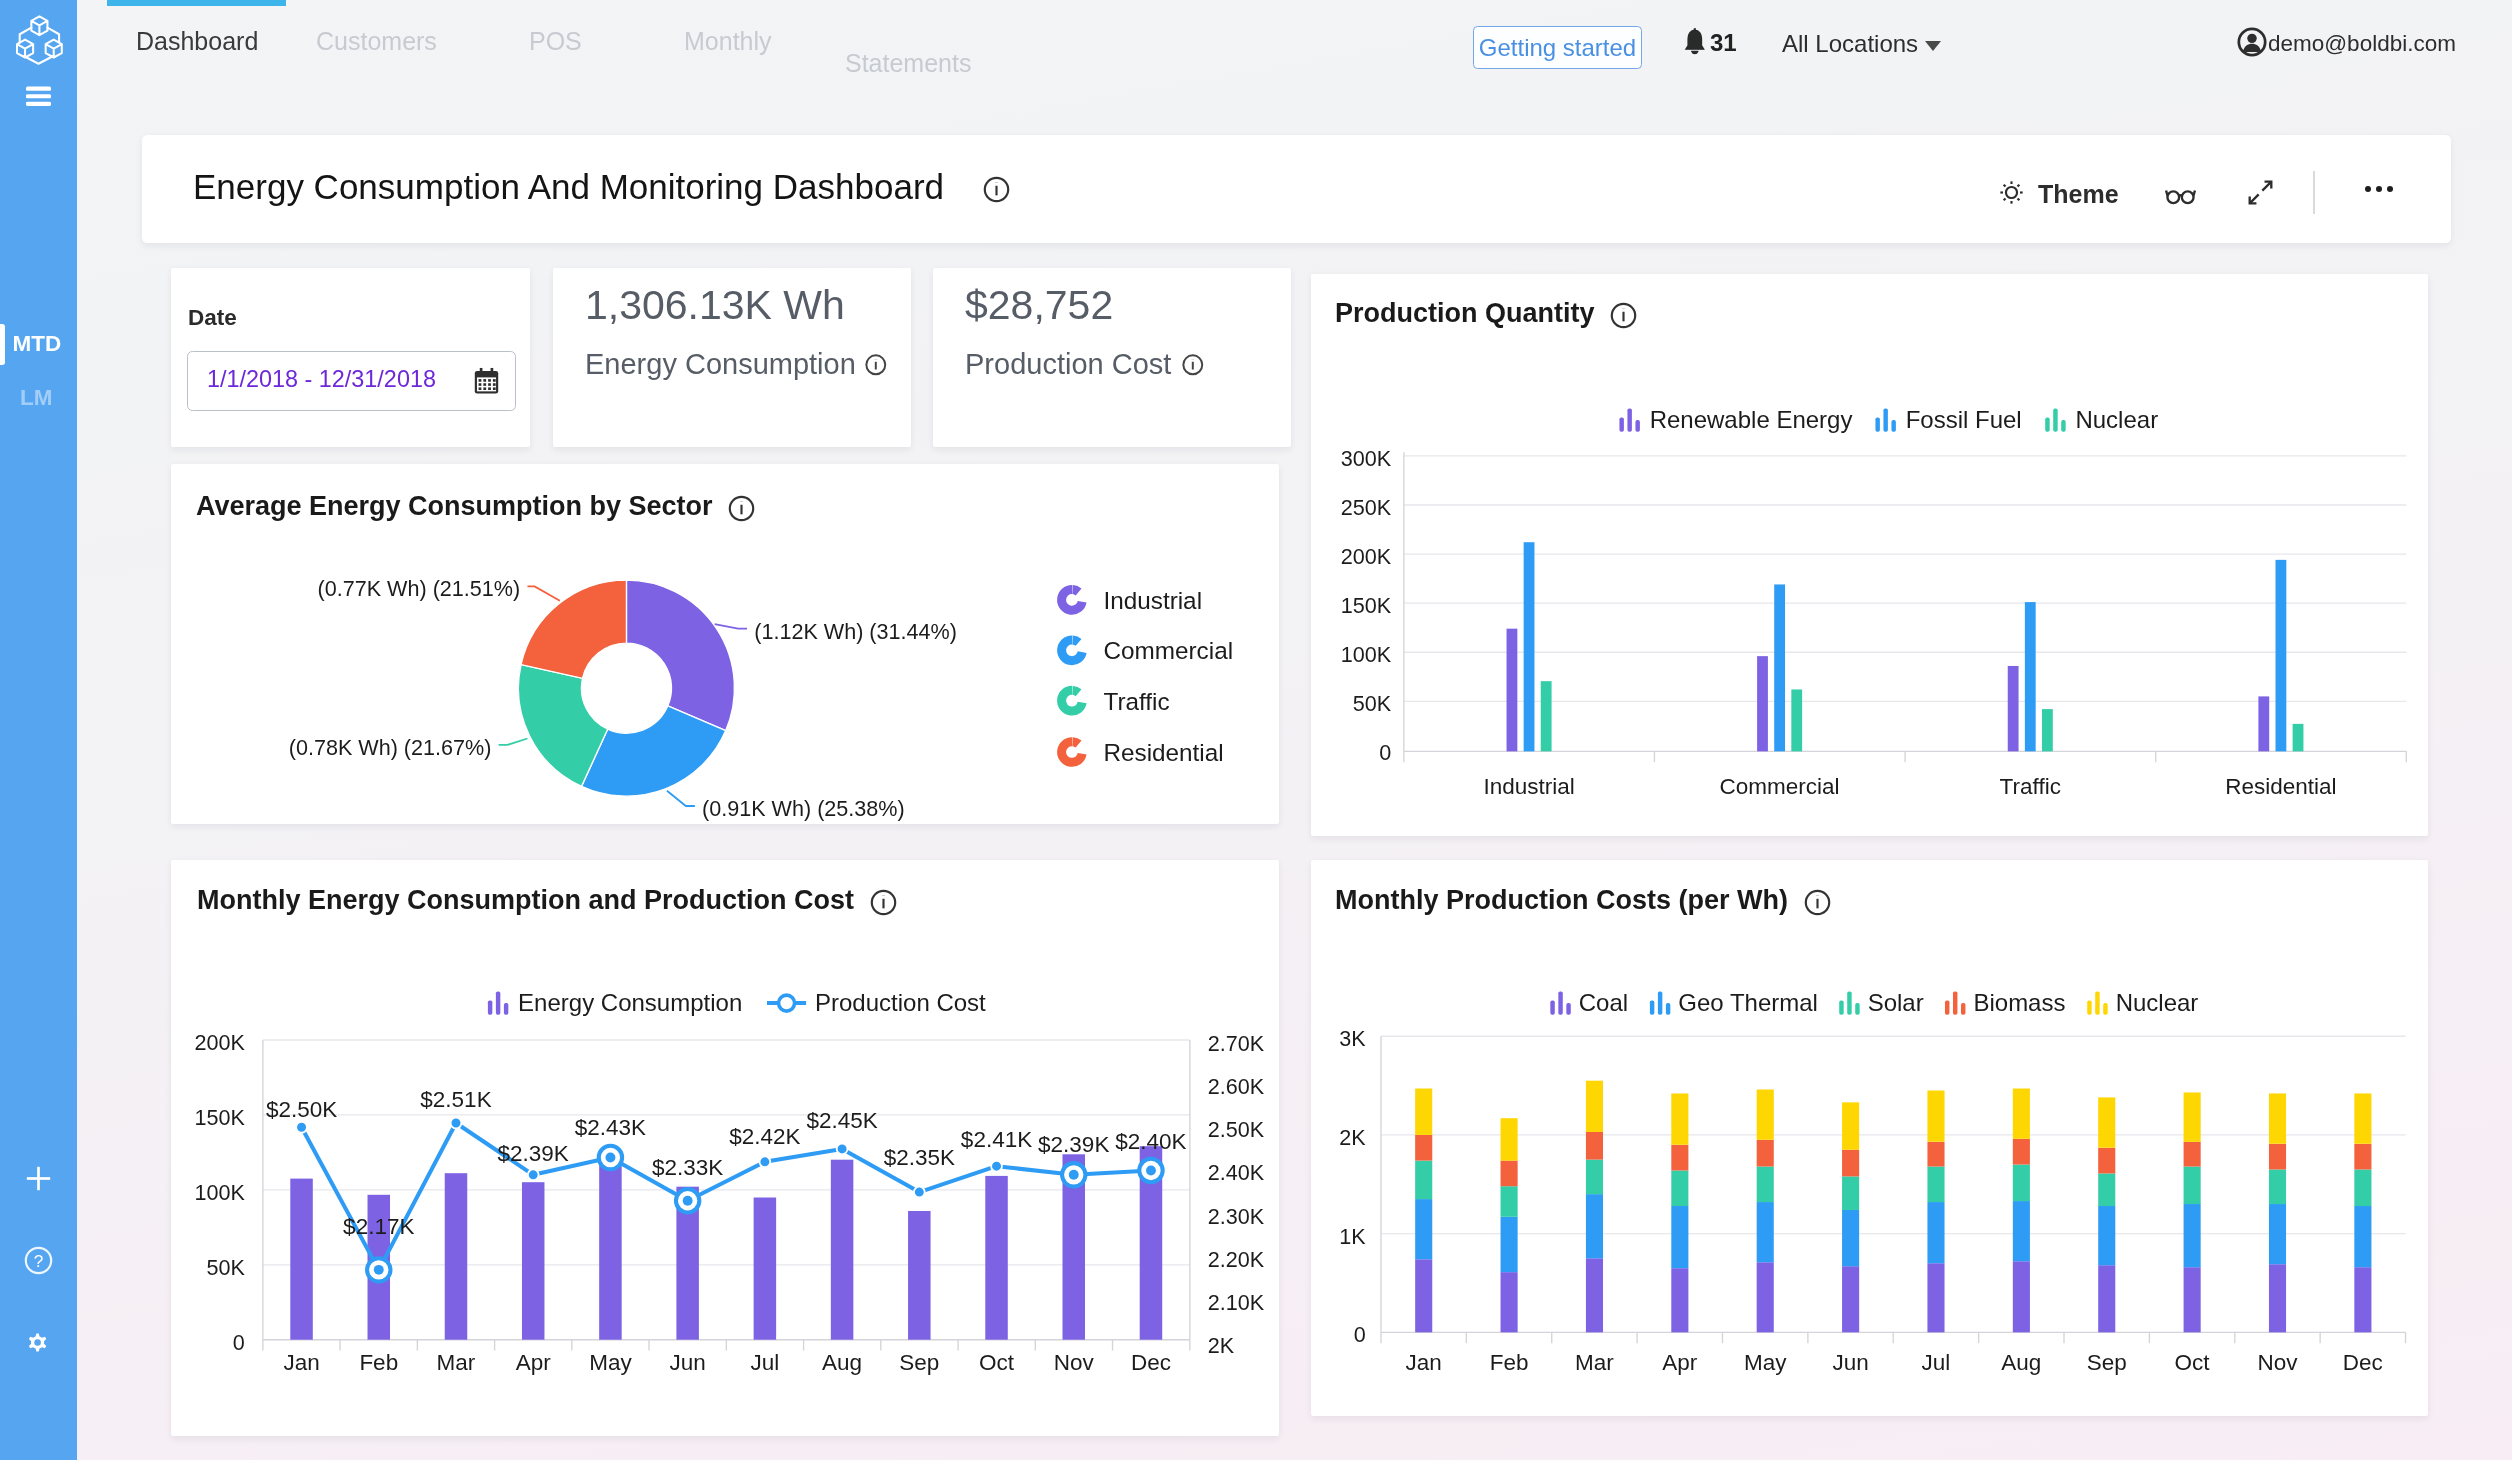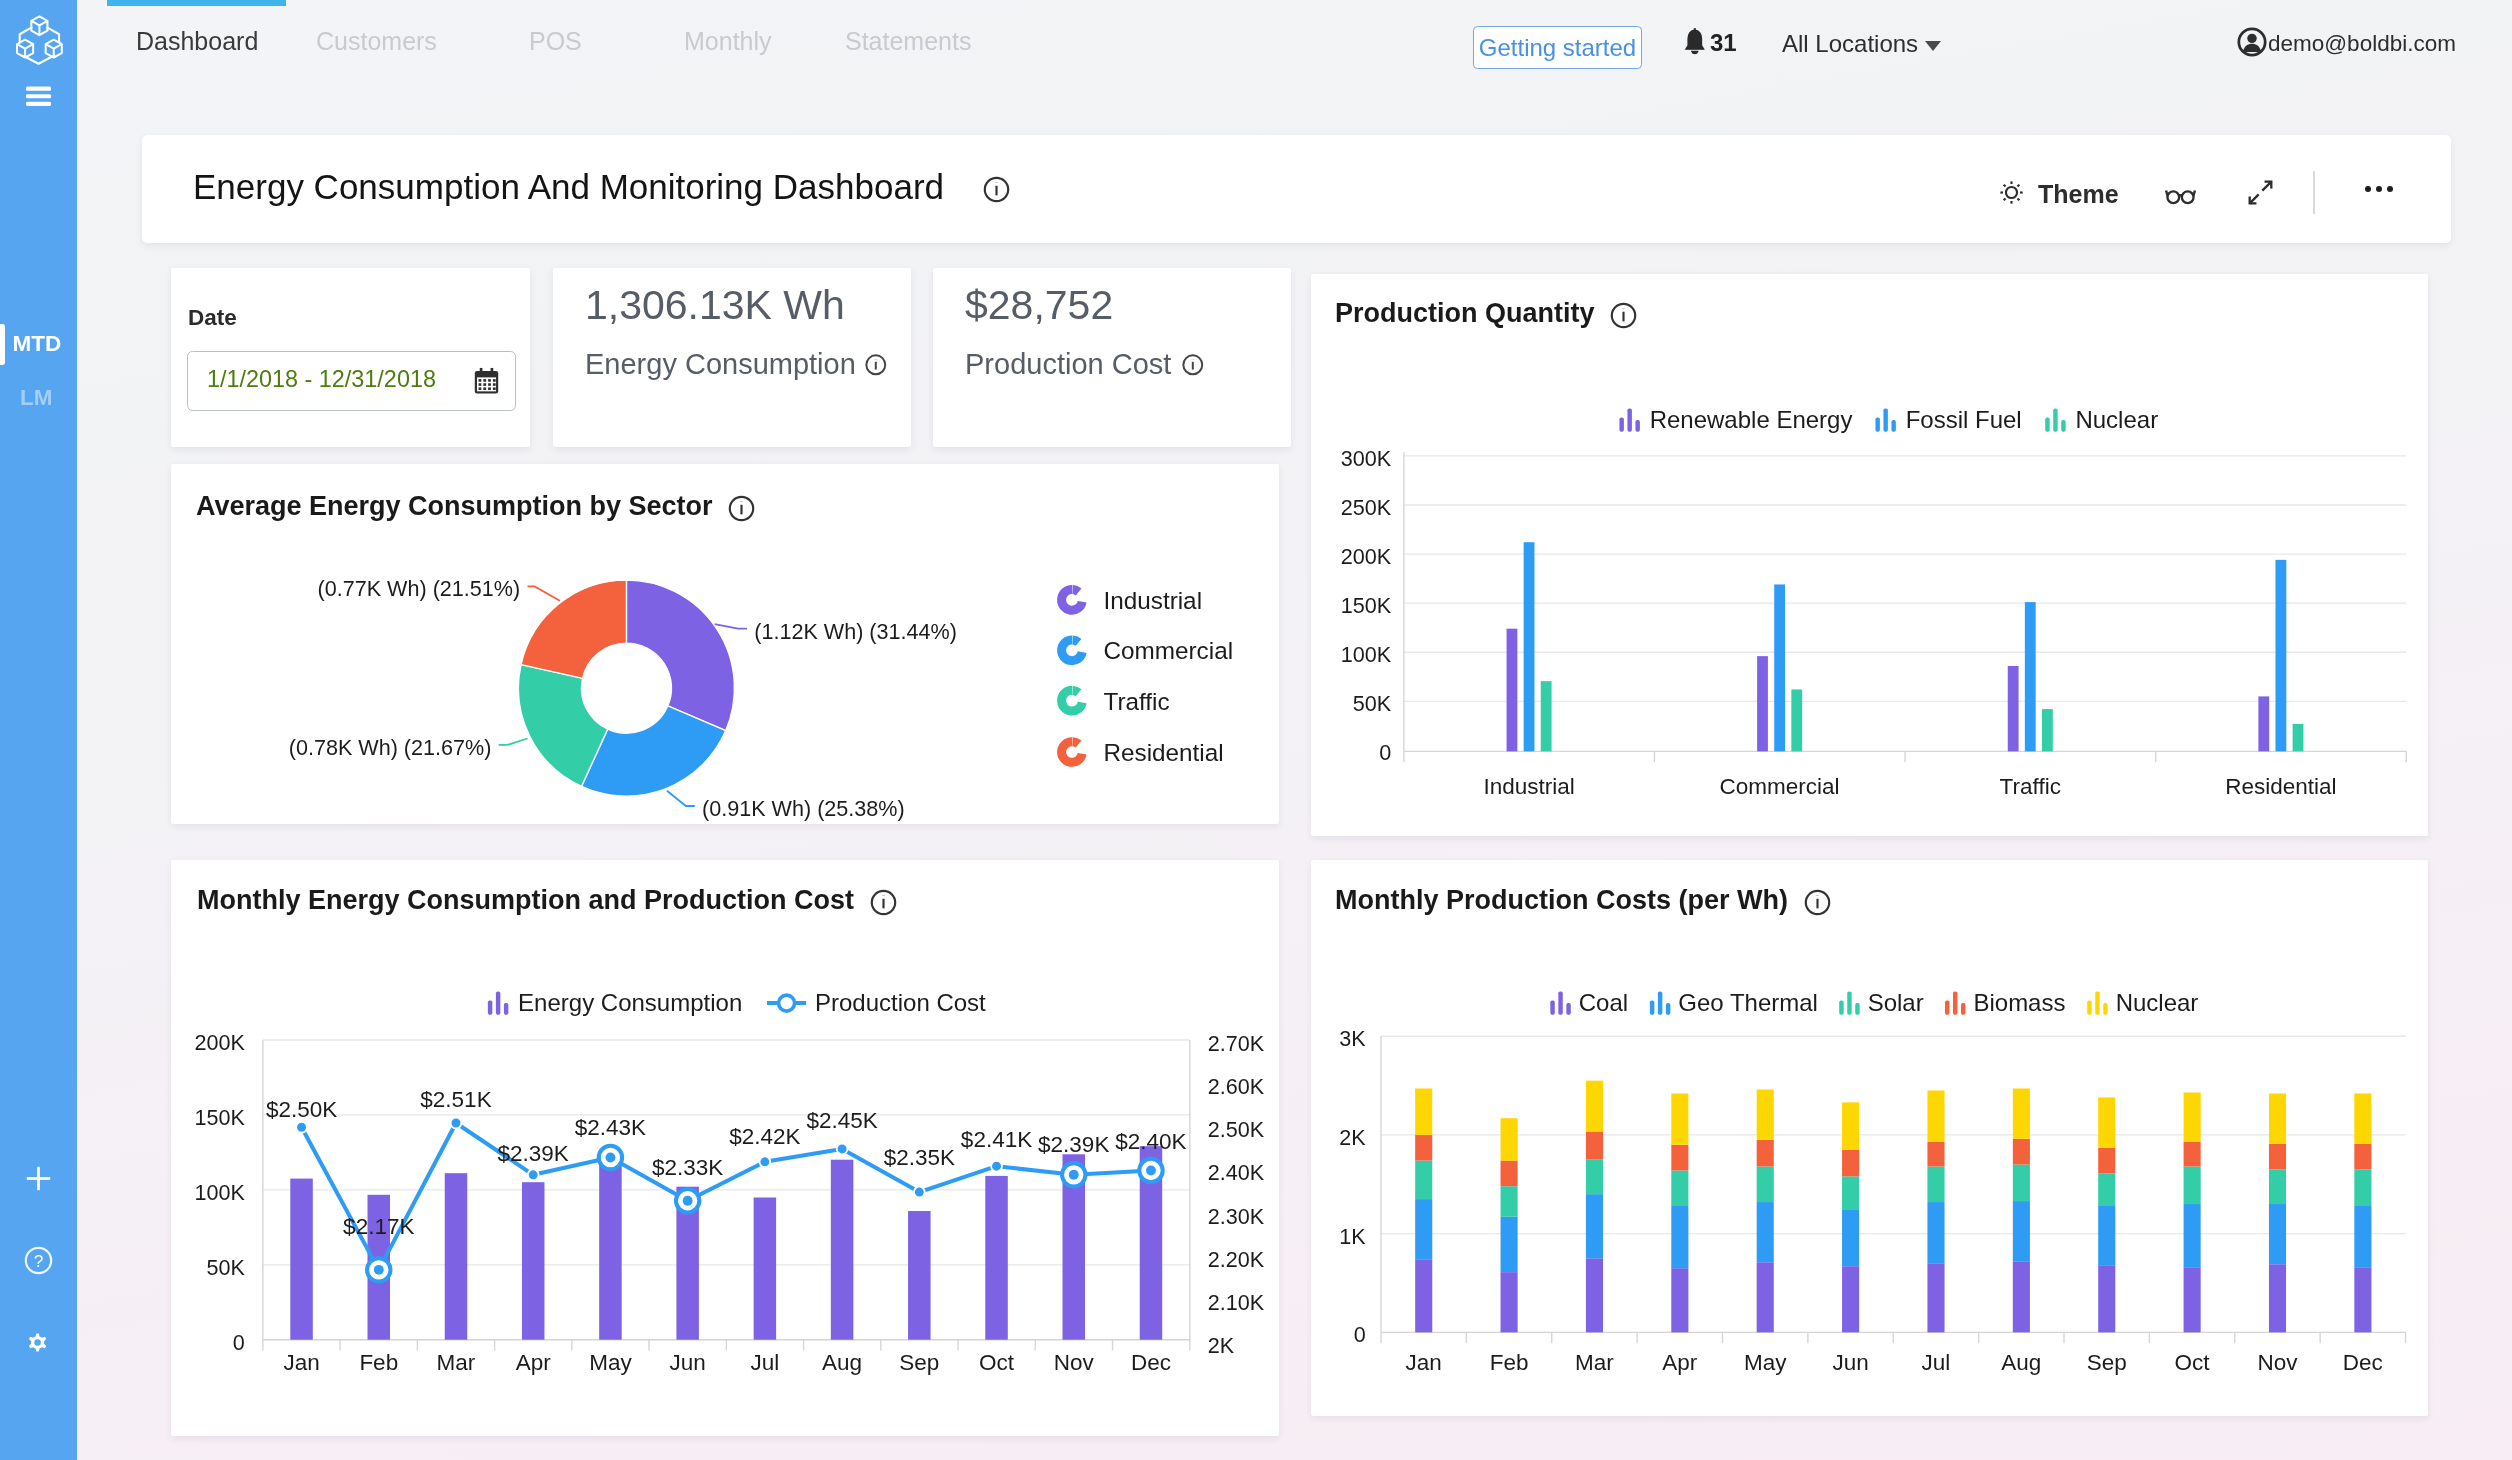--- a/index.html
+++ b/index.html
@@ -45,21 +45,21 @@
   <svg class="abs" style="left:24px;top:1328px" width="29" height="29" viewBox="0 0 30 30">
       <path fill="#fff" d="M15 5 L17.5 5 L18.3 8.2 A7.5 7.5 0 0 1 20.8 9.6 L23.9 8.5 L25.2 10.7 L22.9 13 A7.5 7.5 0 0 1 22.9 15.8 L25.2 18.1 L23.9 20.3 L20.8 19.2 A7.5 7.5 0 0 1 18.3 20.6 L17.5 23.8 L15 23.8 L14.2 20.6 A7.5 7.5 0 0 1 11.7 19.2 L8.6 20.3 L7.3 18.1 L9.6 15.8 A7.5 7.5 0 0 1 9.6 13 L7.3 10.7 L8.6 8.5 L11.7 9.6 A7.5 7.5 0 0 1 14.2 8.2 Z" transform="translate(-2.2,0.6)"></path>
       <circle cx="14.05" cy="15" r="3.4" fill="#55a5f0"></circle>
     </svg>
 
   <div class="abs" style="left:107px;top:0;width:179px;height:6.3px;background:#3db4ea;"></div>
   <div class="navlink" style="left:136px;color:#3a3a3a;font-weight:500;">Dashboard</div>
   <div class="navlink" style="left:316px;">Customers</div>
   <div class="navlink" style="left:529px;">POS</div>
   <div class="navlink" style="left:684px;">Monthly</div>
-  <div class="navlink" style="left:845px;">Statements</div>
+  <div class="navlink" style="left:845px;margin-top:22px;">Statements</div>
 
   <div class="abs" style="left:1473px;top:26px;width:169px;height:43px;border:1.8px solid #74a6e8;border-radius:4.5px;
        font-size:24px;color:#4a90e2;text-align:center;line-height:41px;background:#fdfeff;">Getting started</div>
   <svg class="abs" style="left:1684px;top:27px" width="21.6" height="29" viewBox="0 0 24 32">
       <g fill="#2a2a2a" stroke="#2a2a2a" stroke-width="1.6">
         <path d="M12 3.5 C7 3.5 4.6 8 4.6 12.8 L4.6 20.5 L2.2 24.5 L21.8 24.5 L19.4 20.5 L19.4 12.8 C19.4 8 17 3.5 12 3.5 Z"></path>
         <path d="M8.8 27 a3.4 3.4 0 0 0 6.4 0 Z"></path>
         <line x1="12" y1="1.2" x2="12" y2="3.5" stroke-width="2.4"></line>
       </g>
     </svg>
@@ -118,21 +118,21 @@
   <div class="abs" style="left:2313px;top:171px;width:1.8px;height:43px;background:#d9d9de;"></div>
   <div class="abs" style="left:2365px;top:186px;font-size:0;">
     <span style="display:inline-block;width:6.3px;height:6.3px;border-radius:50%;background:#1e1e1e;"></span>
     <span style="display:inline-block;width:6.3px;height:6.3px;border-radius:50%;background:#1e1e1e;margin-left:4.5px;"></span>
     <span style="display:inline-block;width:6.3px;height:6.3px;border-radius:50%;background:#1e1e1e;margin-left:4.5px;"></span>
   </div>
 
   <div class="card" style="left:171px;top:268px;width:359px;height:179px;">
     <div class="abs" style="left:17px;top:37px;font-size:22.5px;font-weight:600;color:#2b2b2b;">Date</div>
     <div class="abs" style="left:16px;top:83px;width:329px;height:60px;border:1.8px solid #b9c0c7;border-radius:5.4px;background:#fff;">
-      <div class="abs" style="left:19px;top:14.4px;font-size:23.4px;color:#4d7c0f;">1/1/2018 - 12/31/2018</div>
+      <div class="abs" style="left:19px;top:14.4px;font-size:23.4px;color:#6d28d9;">1/1/2018 - 12/31/2018</div>
       <svg class="abs" style="left:285px;top:15.3px" width="27" height="28" viewBox="0 0 30 31">
           <rect x="2" y="4.5" width="26" height="25" rx="2.5" fill="#2e2e2e"></rect>
           <line x1="9" y1="1" x2="9" y2="7" stroke="#2e2e2e" stroke-width="3"></line>
           <line x1="21" y1="1" x2="21" y2="7" stroke="#2e2e2e" stroke-width="3"></line>
           <rect x="4.4" y="11.5" width="21.2" height="15.5" fill="#fff"></rect>
           <g fill="#2e2e2e">
             <rect x="6.2" y="13.4" width="3.1" height="2.9"></rect>
             <rect x="11.5" y="13.4" width="3.1" height="2.9"></rect>
             <rect x="16.8" y="13.4" width="3.1" height="2.9"></rect>
             <rect x="22.099999999999998" y="13.4" width="3.1" height="2.9"></rect>

